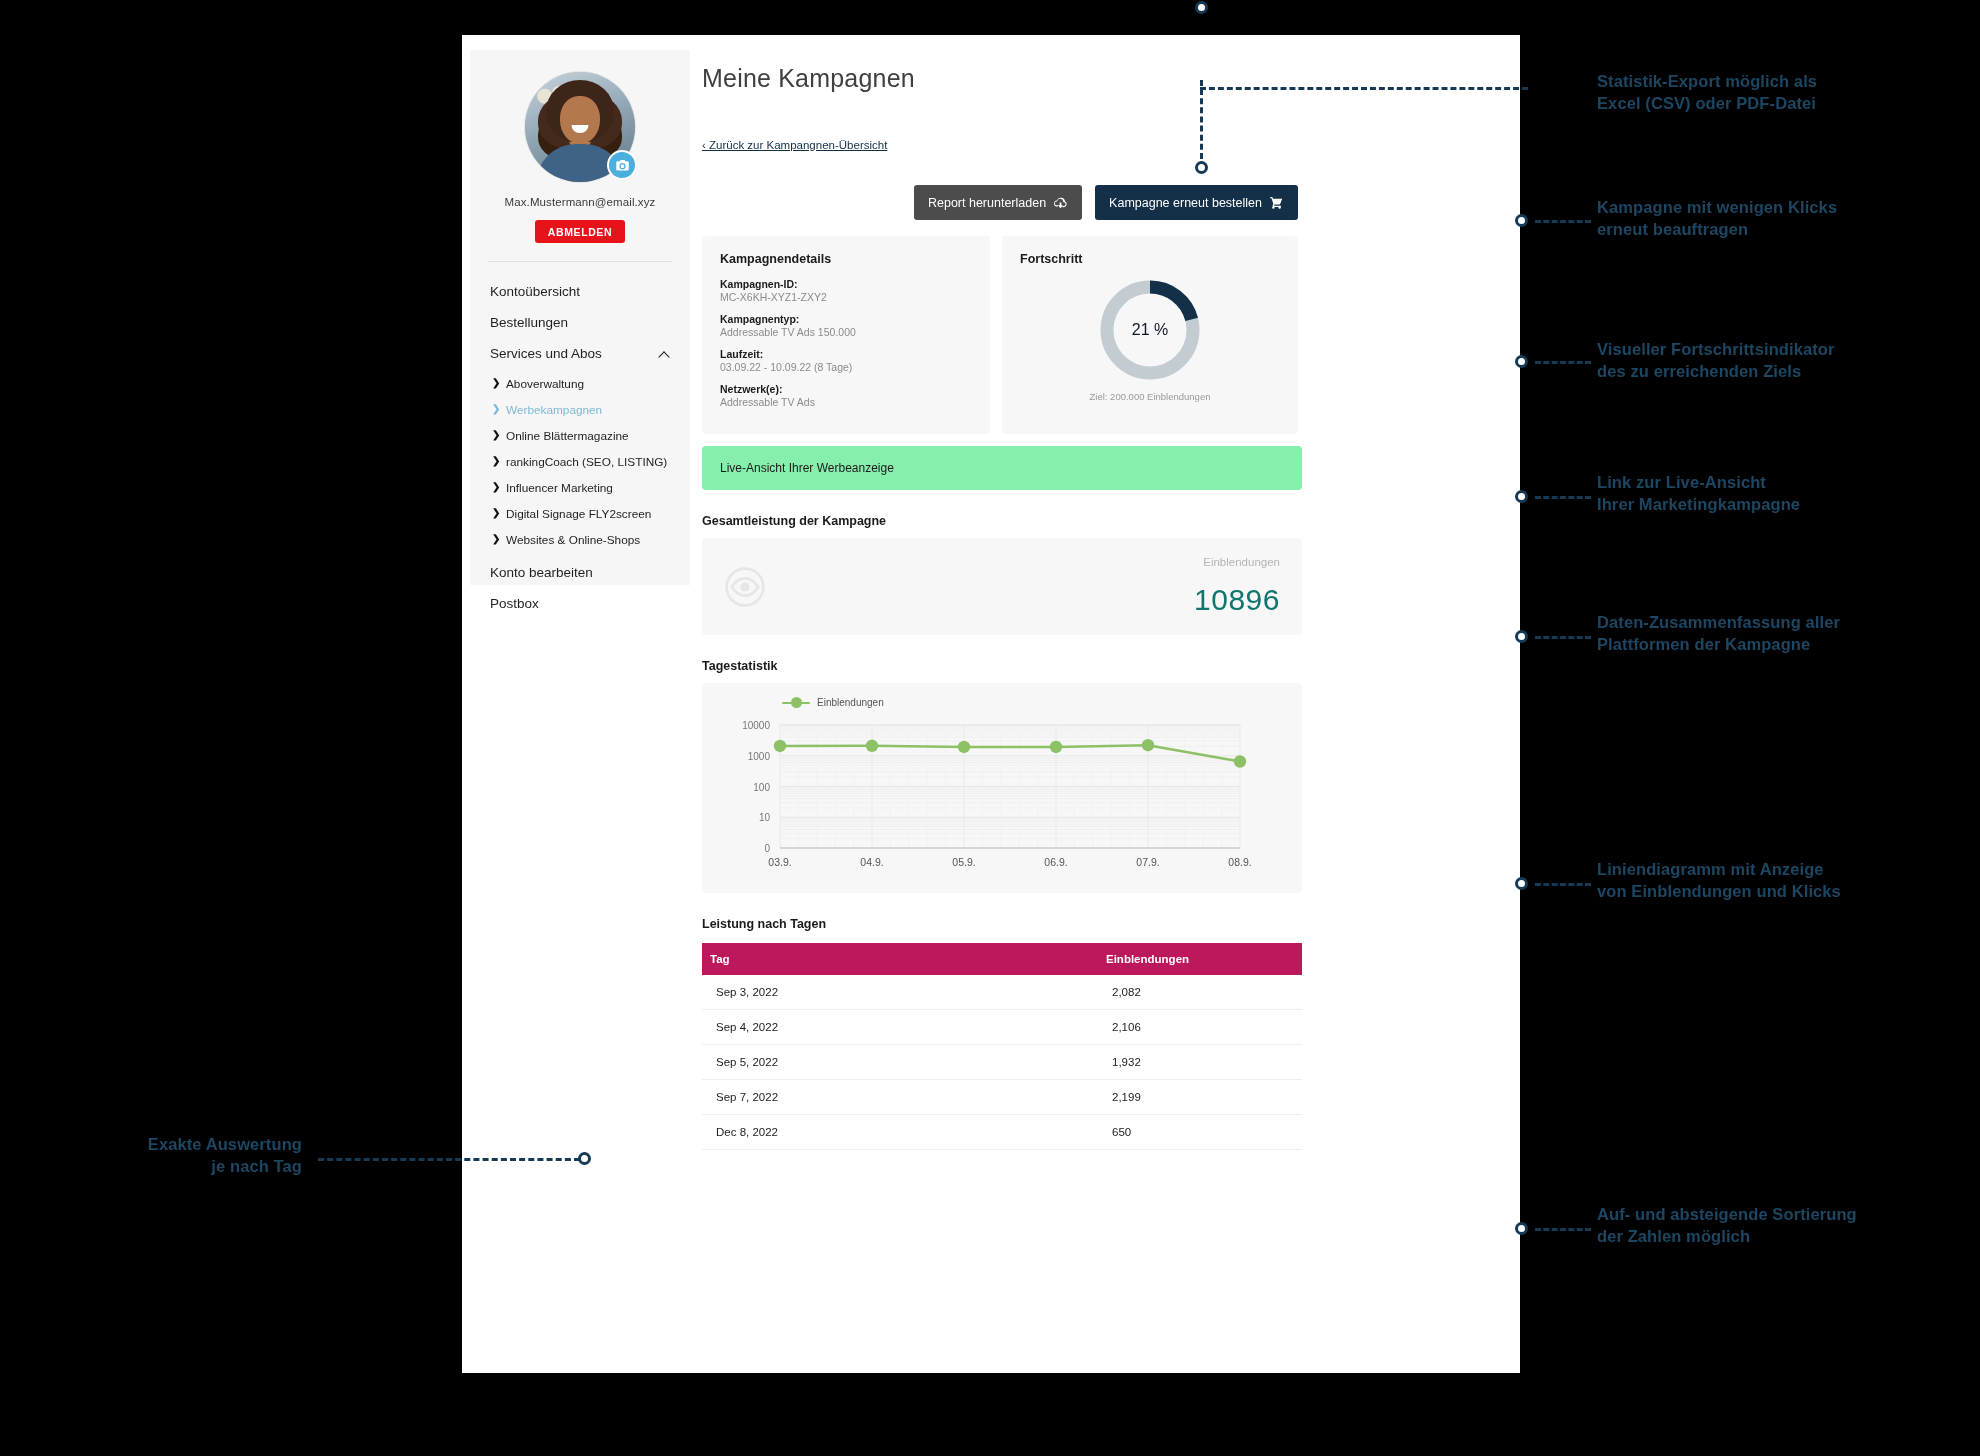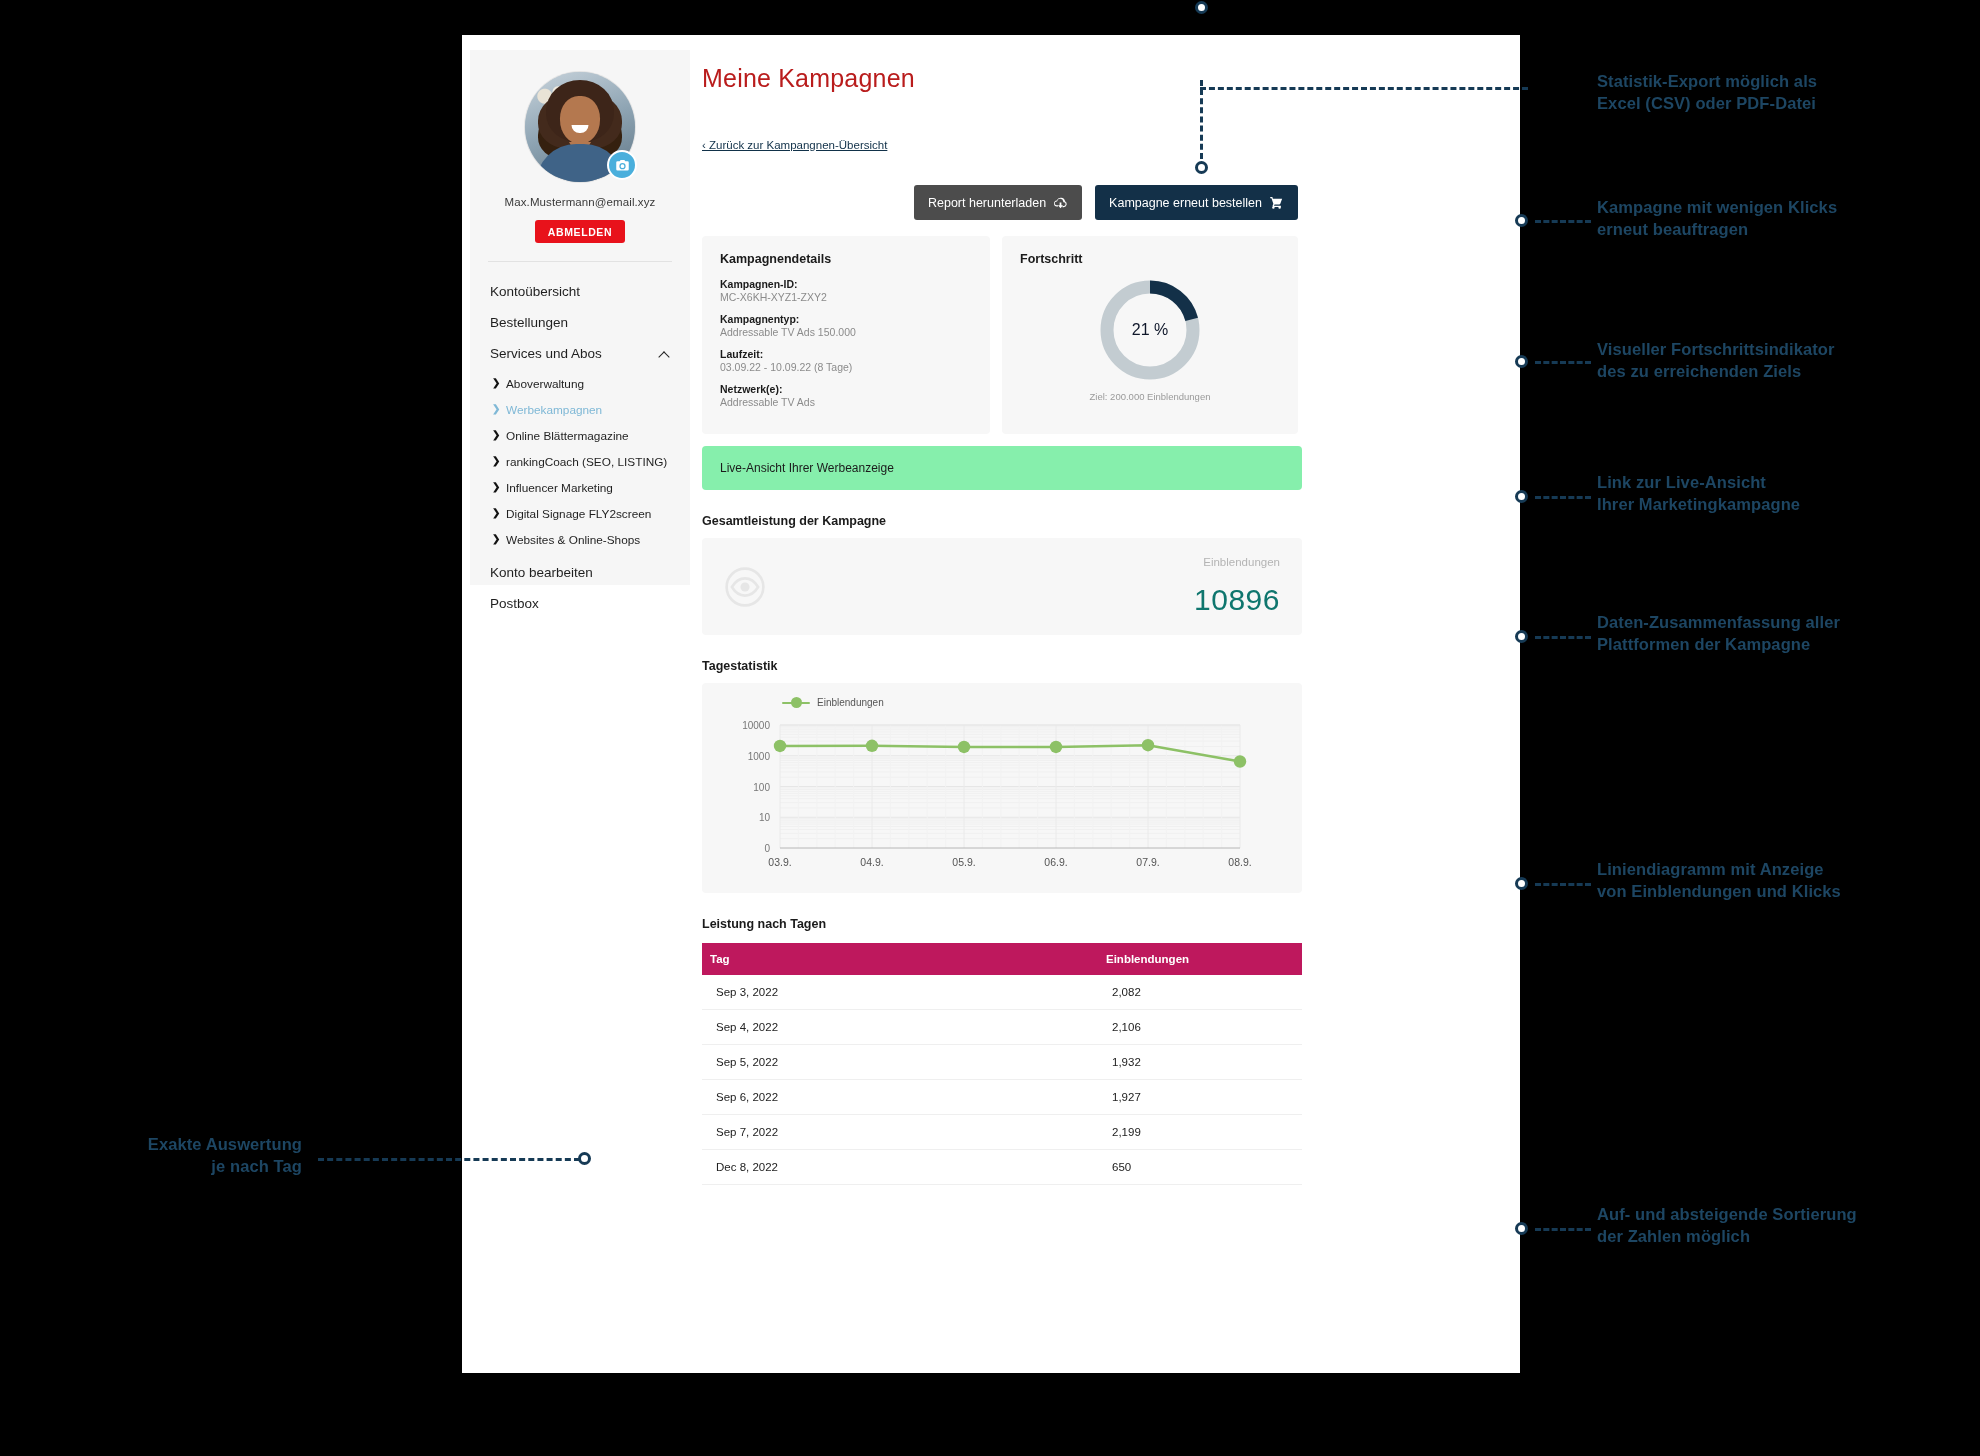--- a/index.html
+++ b/index.html
@@ -165,21 +165,21 @@
   .sub-item.active::before { color: #7fb8d6; }
 
   
   .main {
     position: absolute;
     left: 240px; top: 15px;
     width: 600px;
   }
   .page-title {
     font-size: 25px;
-    color: #b91c1c;
+    color: #404040;
     letter-spacing: .2px;
     font-weight: 400;
     padding-top: 14px;
   }
   .back-link-row {
     margin-top: 42px;
     padding-right: 4px;
   }
   .back-link {
     font-size: 11.5px;
@@ -603,24 +603,20 @@
               </tr>
               <tr>
                 <td>Sep 4, 2022</td>
                 <td>2,106</td>
               </tr>
               <tr>
                 <td>Sep 5, 2022</td>
                 <td>1,932</td>
               </tr>
               <tr>
-                <td>Sep 6, 2022</td>
-                <td>1,927</td>
-              </tr>
-              <tr>
                 <td>Sep 7, 2022</td>
                 <td>2,199</td>
               </tr>
               <tr>
                 <td>Dec 8, 2022</td>
                 <td>650</td>
               </tr>
             </tbody>
         </table>
       </div>

